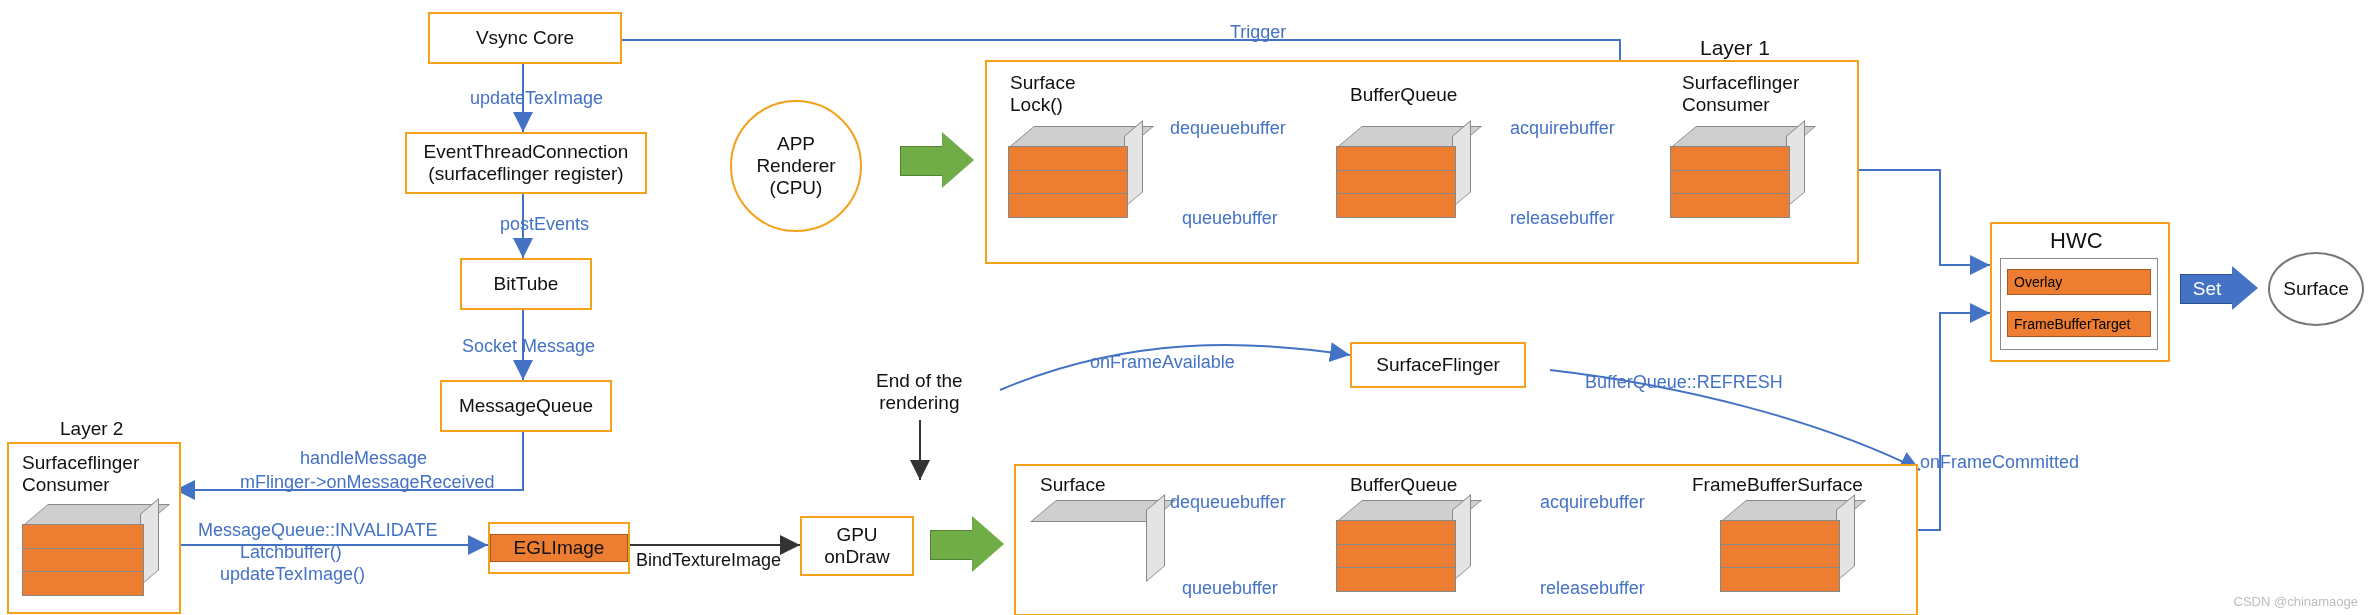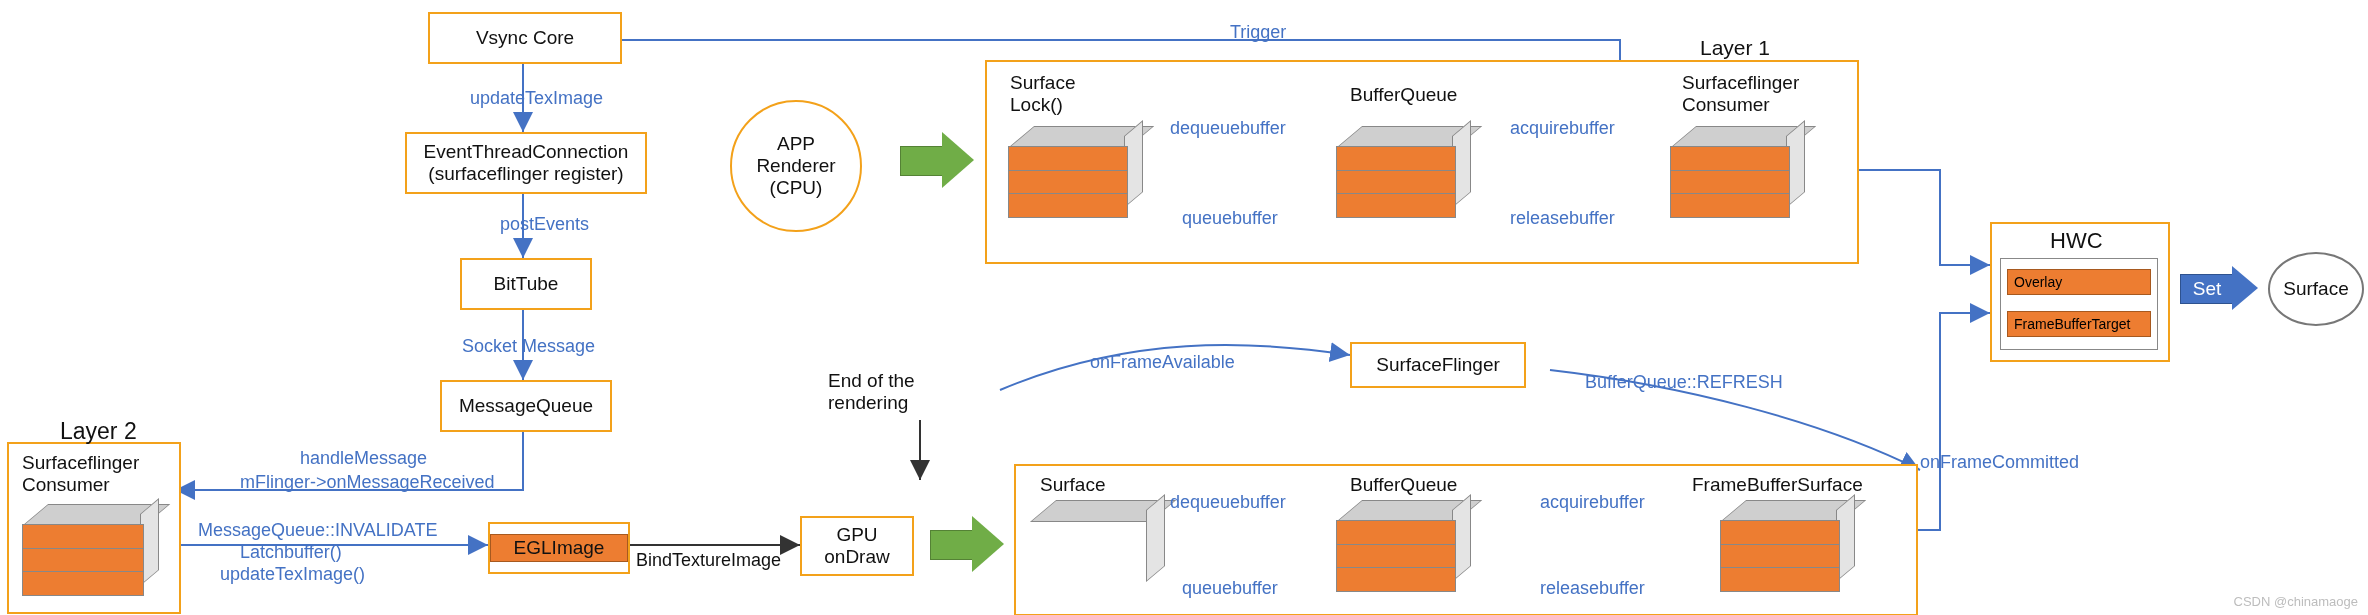--- a/index.html
+++ b/index.html
@@ -116,21 +116,21 @@
   <span>MessageQueue</span>
 </div>
 <div class="elabel" style="left:300px;top:448px">handleMessage</div>
 <div class="elabel" style="left:240px;top:472px">mFlinger-&gt;onMessageReceived</div>
 
 <div class="elabel" style="left:198px;top:520px">MessageQueue::INVALIDATE</div>
 <div class="elabel" style="left:240px;top:542px">Latchbuffer()</div>
 <div class="elabel" style="left:220px;top:564px">updateTexImage()</div>
 
 <div class="abs group" style="left:7px;top:442px;width:170px;height:168px"></div>
-<div class="abs txt" style="left:60px;top:418px;font-size:23px">Layer 2</div>
+<div class="abs txt" style="left:60px;top:418px;font-size:19px">Layer 2</div>
 <div class="abs" style="left:22px;top:452px;text-align:left">
   <div>Surfaceflinger</div>
   <div>Consumer</div>
 </div>
 <div class="cube3d" style="left:22px;top:504px;width:120px;height:90px">
   <div class="top"></div>
     <div class="side" style="height:70px"></div>
   <div class="front" style="width:120px;height:70px">
       <div class="stripe"></div>
       <div class="stripe"></div>
@@ -206,21 +206,21 @@
       <div class="stripe"></div>
     </div>
 </div>
 
 <div class="elabel" style="left:1170px;top:118px">dequeuebuffer</div>
 <div class="elabel" style="left:1182px;top:208px">queuebuffer</div>
 <div class="elabel" style="left:1510px;top:118px">acquirebuffer</div>
 <div class="elabel" style="left:1510px;top:208px">releasebuffer</div>
 <div class="elabel" style="left:1230px;top:22px">Trigger</div>
 
-<div class="abs" style="left:828px;top:370px;text-align:left">
+<div class="abs" style="left:876px;top:370px;text-align:center">
   <div>End of the</div>
   <div>rendering</div>
 </div>
 <div class="elabel" style="left:1090px;top:352px">onFrameAvailable</div>
 <div class="abs rect" style="left:1350px;top:342px;width:172px;height:42px">
   <span>SurfaceFlinger</span>
 </div>
 <div class="elabel" style="left:1585px;top:372px">BufferQueue::REFRESH</div>
 
 <div class="abs group" style="left:1014px;top:464px;width:900px;height:148px"></div>

